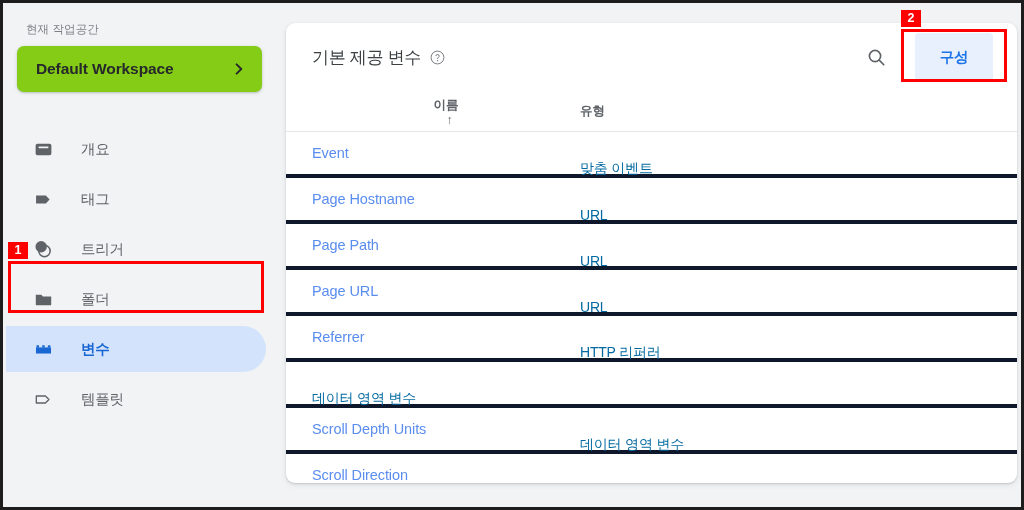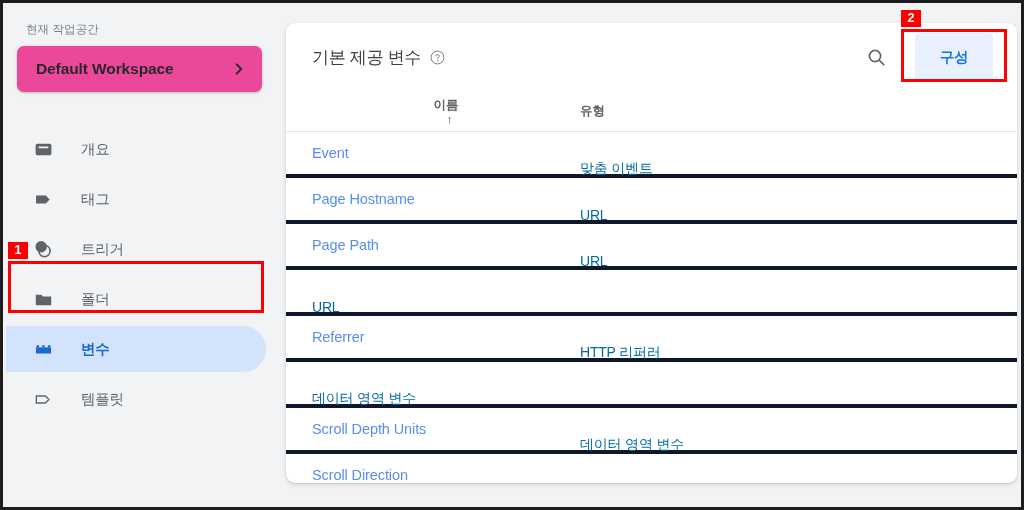--- a/index.html
+++ b/index.html
@@ -41,21 +41,21 @@
     color: #7b7f84;
     letter-spacing: 0.1px;
   }
 
   .ws-card {
     position: absolute;
     left: 11px;
     top: 40px;
     width: 245px;
     height: 46px;
-    background: #ec4899;
+    background: #84cc16;
     border-radius: 7px;
     box-shadow: 0 1px 2px rgba(60,64,67,0.22), 0 1px 4px rgba(60,64,67,0.10);
     box-sizing: border-box;
     display: flex;
     align-items: center;
     justify-content: space-between;
     padding: 0 17px 0 19px;
     cursor: pointer;
   }
   .ws-name {
@@ -356,20 +356,21 @@
         </div>
         <div class="row">
           <span class="cell-name">Page Hostname</span>
           <span class="cell-type">URL</span>
         </div>
         <div class="row">
           <span class="cell-name">Page Path</span>
           <span class="cell-type">URL</span>
         </div>
         <div class="row">
+          <span class="cell-name">Page URL</span>
           <span class="cell-type">URL</span>
         </div>
         <div class="row">
           <span class="cell-name">Referrer</span>
           <span class="cell-type">HTTP 리퍼러</span>
         </div>
         <div class="row">
           <span class="cell-type">데이터 영역 변수</span>
         </div>
         <div class="row">

